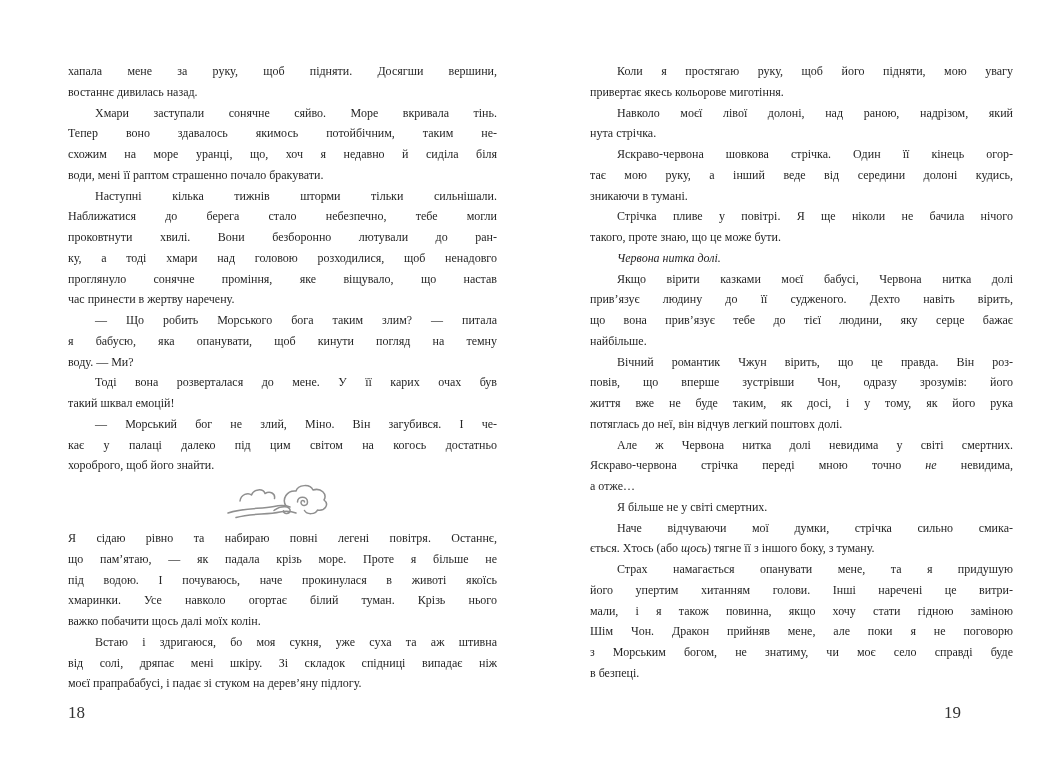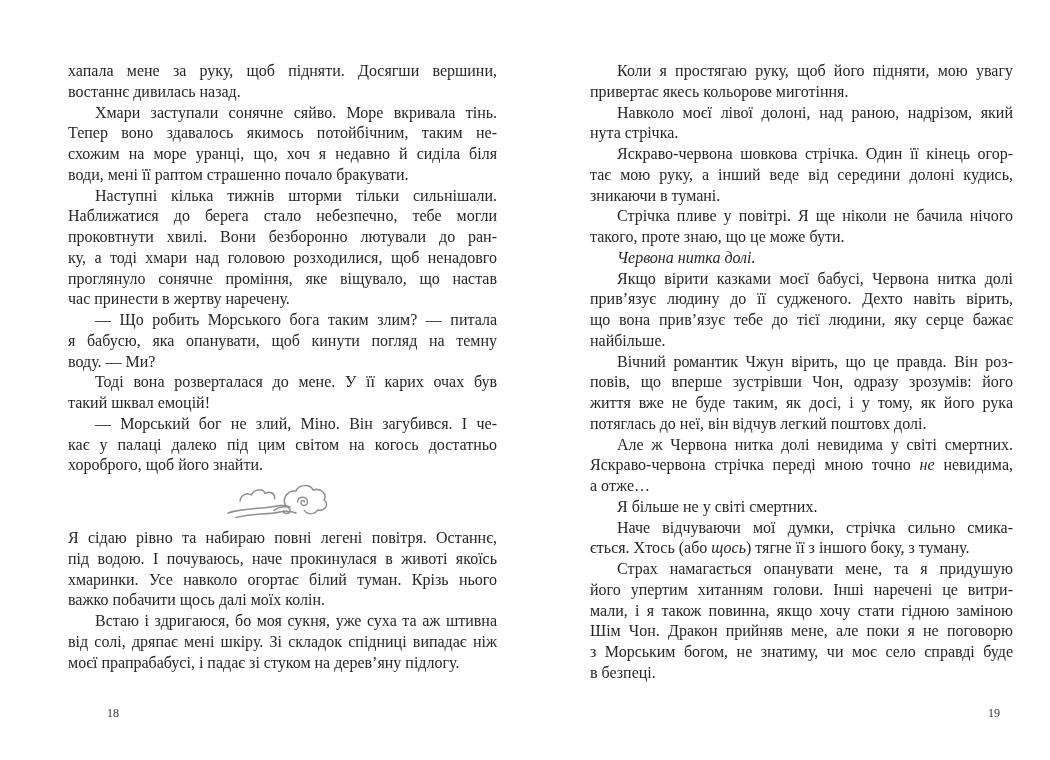--- a/index.html
+++ b/index.html
@@ -13,44 +13,43 @@
     width:1050px;height:760px;position:relative;overflow:hidden;
     background:var(--bg);
     font-family:"Liberation Serif","DejaVu Serif",serif;
     color:var(--text);
   }
   .text-column{position:absolute;top:61px;}
   #left-column{left:68px;width:429px;}
   #right-column{left:590px;width:423px;}
   .para{margin:0;padding:0;}
   .line{
-    font-size:16px;
+    font-size:12px;
     line-height:20.75px;
     height:20.75px;
     overflow:hidden;
     text-align:justify;
     text-align-last:justify;
     word-spacing:0.5px;
   }
   .line.last{
     text-align:right;
     text-align-last:left;
     word-spacing:normal;
   }
   .para.indent .line:first-child{text-indent:27px;}
   .ornament-block{
     height:52px;
     display:flex;align-items:center;justify-content:center;
   }
   .ornament-block svg{display:block;}
   .page-number{
     position:absolute;top:704px;
-    font-size:12px;line-height:18px;
+    font-size:17px;line-height:18px;
     color:var(--pagenum);
-    margin-left:39px;
   }
   #page-number-left{left:68px;}
   #page-number-right{left:538px;width:423px;text-align:right;}
   i{font-style:italic;}
 </style>
 </head>
 <body>
 
 <div id="left-column" class="text-column">
     <div class="para">
@@ -93,20 +92,21 @@
     <path d="M62 27 C57.5 20, 63 11, 72 12 C74 5.5, 86 4.5, 89 11 C97 8.5, 103.5 15, 100 21 C105.5 25, 101 32.5, 93.5 31 C91.5 35.5, 83 36, 80.5 31.5"></path>
     <path d="M73.5 23 C73.5 16.5, 83.5 16.5, 83.5 23 C83.5 27.5, 77 27.5, 77 23.5 C77 21, 80.5 21, 80.5 23"></path>
 
     <path d="M4 34 C22 28, 36 30.5, 50 27.5 C58 25.8, 62 26.5, 66 28"></path>
     <path d="M12 38.5 C28 34, 42 36, 56 33 C62 31.8, 68 32.5, 72 34"></path>
     <path d="M50 31.5 C57 26, 67 27, 66 32 C65.3 35.5, 59 35, 59.5 31.8"></path>
   </svg>
     </div>
     <div class="para">
       <div class="line"><span>Я сідаю рівно та набираю повні легені повітря. Останнє,</span></div>
+      <div class="line"><span>що пам’ятаю, — як падала крізь море. Проте я більше не</span></div>
       <div class="line"><span>під водою. І почуваюсь, наче прокинулася в животі якоїсь</span></div>
       <div class="line"><span>хмаринки. Усе навколо огортає білий туман. Крізь нього</span></div>
       <div class="line last"><span>важко побачити щось далі моїх колін.</span></div>
     </div>
     <div class="para indent">
       <div class="line"><span>Встаю і здригаюся, бо моя сукня, уже суха та аж штивна</span></div>
       <div class="line"><span>від солі, дряпає мені шкіру. Зі складок спідниці випадає ніж</span></div>
       <div class="line last"><span>моєї прапрабабусі, і падає зі стуком на дерев’яну підлогу.</span></div>
     </div>
   </div>

